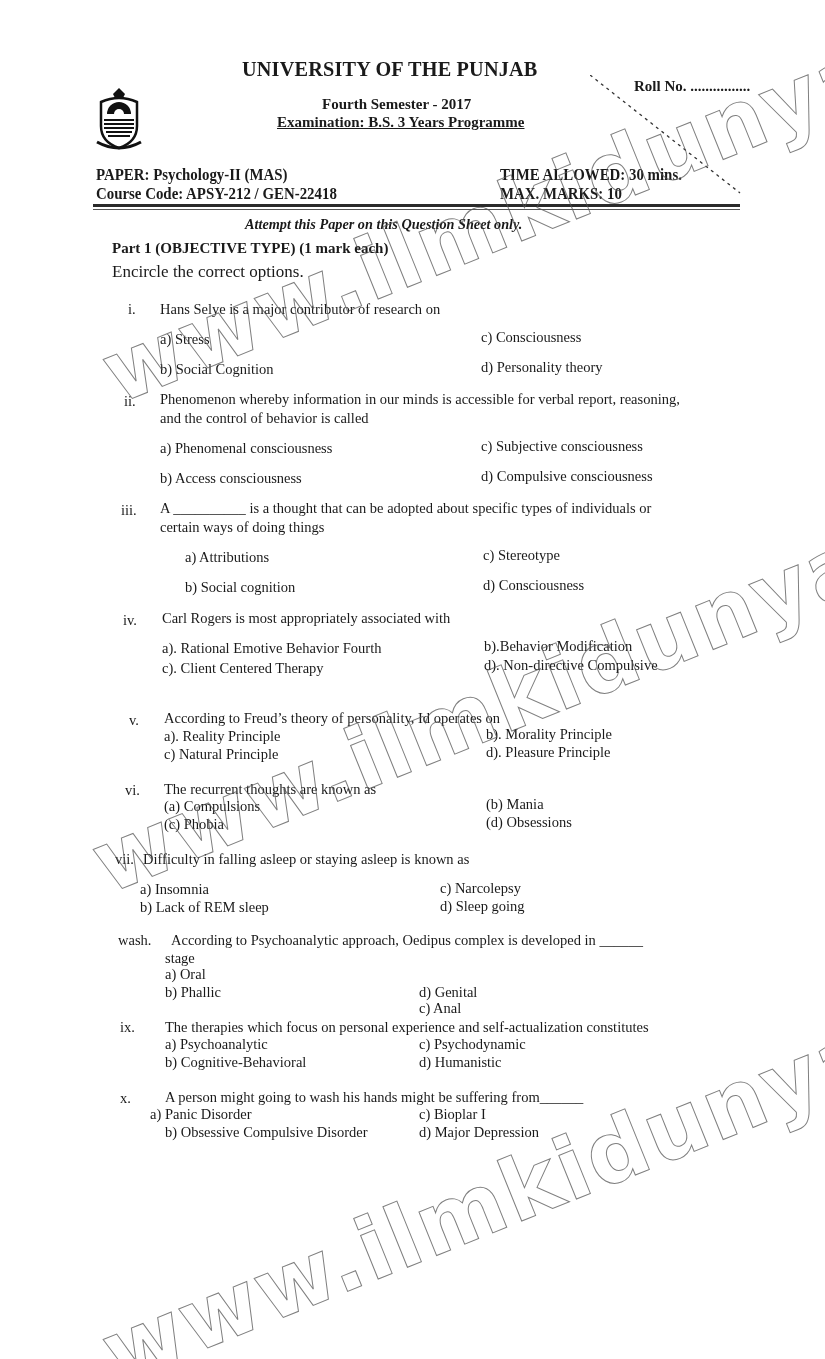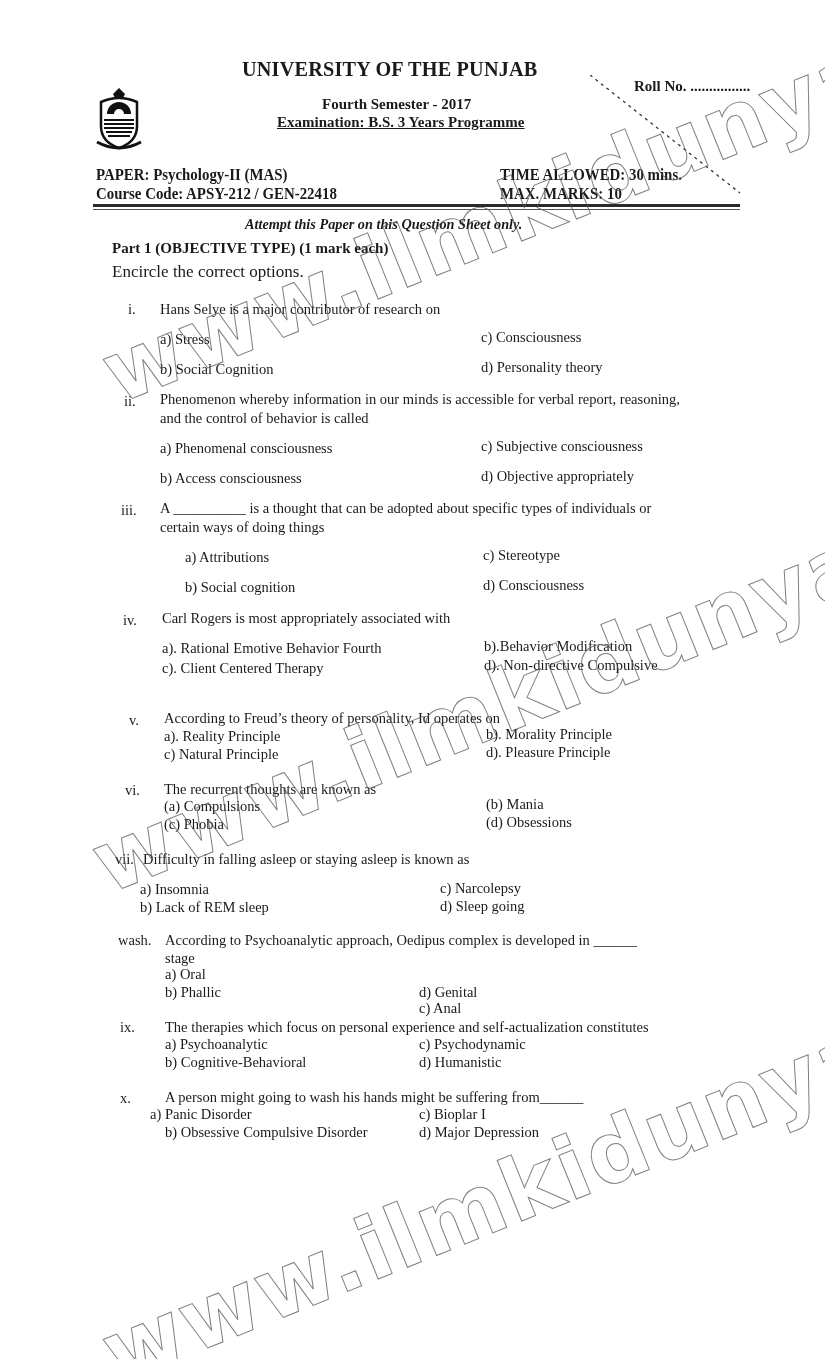--- a/index.html
+++ b/index.html
@@ -74,21 +74,21 @@
 <div class="abs opt" style="left:160px;top:361px">b)  Social Cognition</div>
 <div class="abs opt" style="left:481px;top:329px">c) Consciousness</div>
 <div class="abs opt" style="left:481px;top:359px">d) Personality theory</div>
 
 <div class="abs qnum" style="left:124px;top:393px">ii.</div>
 <div class="abs q" style="left:160px;top:390px">Phenomenon whereby information in our minds is accessible for verbal report, reasoning,</div>
 <div class="abs q" style="left:160px;top:409px">and the control of behavior is called</div>
 <div class="abs opt" style="left:160px;top:440px">a)  Phenomenal consciousness</div>
 <div class="abs opt" style="left:160px;top:470px">b)  Access consciousness</div>
 <div class="abs opt" style="left:481px;top:438px">c) Subjective consciousness</div>
-<div class="abs opt" style="left:481px;top:468px">d) Objective appropriately</div>
+<div class="abs opt" style="left:481px;top:468px">d) Compulsive consciousness</div>
 
 <div class="abs qnum" style="left:121px;top:502px">iii.</div>
 <div class="abs q" style="left:160px;top:499px">A __________ is a thought that can be adopted about specific types of individuals or</div>
 <div class="abs q" style="left:160px;top:518px">certain ways of doing things</div>
 <div class="abs opt" style="left:185px;top:549px">a)  Attributions</div>
 <div class="abs opt" style="left:185px;top:579px">b)  Social cognition</div>
 <div class="abs opt" style="left:483px;top:547px">c) Stereotype</div>
 <div class="abs opt" style="left:483px;top:577px">d) Consciousness</div>
 
 <div class="abs qnum" style="left:123px;top:612px">iv.</div>
@@ -113,21 +113,21 @@
 <div class="abs opt" style="left:486px;top:814px">(d) Obsessions</div>
 
 <div class="abs qnum" style="left:115px;top:851px">vii.</div>
 <div class="abs q" style="left:143px;top:850px">Difficulty in falling asleep or staying asleep is known as</div>
 <div class="abs opt" style="left:140px;top:881px">a)  Insomnia</div>
 <div class="abs opt" style="left:140px;top:899px">b)  Lack of REM sleep</div>
 <div class="abs opt" style="left:440px;top:880px">c) Narcolepsy</div>
 <div class="abs opt" style="left:440px;top:898px">d) Sleep going</div>
 
 <div class="abs qnum" style="left:118px;top:932px">wash.</div>
-<div class="abs q" style="left:165px;top:931px">According to Psychoanalytic approach, Oedipus complex is developed in ______</div>
+<div class="abs q" style="left:171px;top:931px">According to Psychoanalytic approach, Oedipus complex is developed in ______</div>
 <div class="abs q" style="left:165px;top:949px">stage</div>
 <div class="abs opt" style="left:165px;top:966px">a)  Oral</div>
 <div class="abs opt" style="left:165px;top:984px">b)  Phallic</div>
 <div class="abs opt" style="left:419px;top:1000px">c) Anal</div>
 <div class="abs opt" style="left:419px;top:984px">d) Genital</div>
 
 <div class="abs qnum" style="left:120px;top:1019px">ix.</div>
 <div class="abs q" style="left:165px;top:1018px">The therapies which focus on personal experience and self-actualization constitutes</div>
 <div class="abs opt" style="left:165px;top:1036px">a)  Psychoanalytic</div>
 <div class="abs opt" style="left:165px;top:1054px">b)  Cognitive-Behavioral</div>

